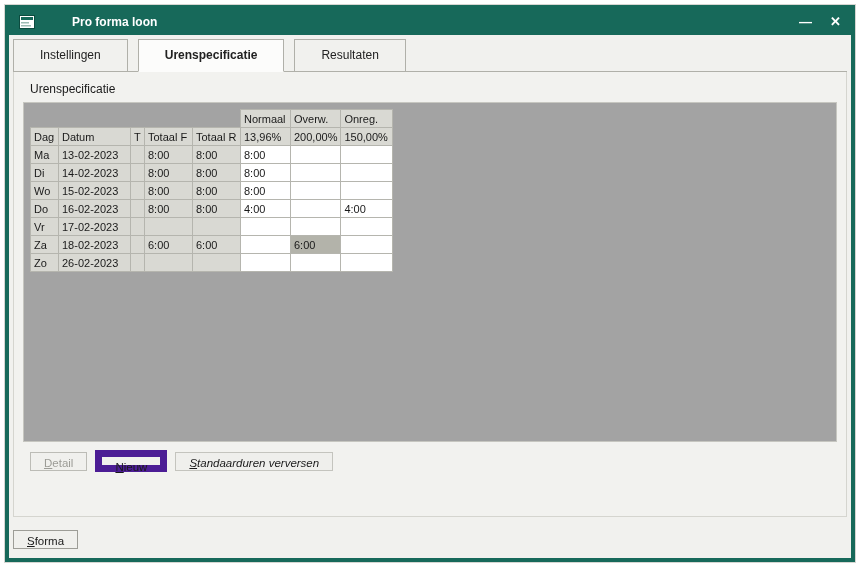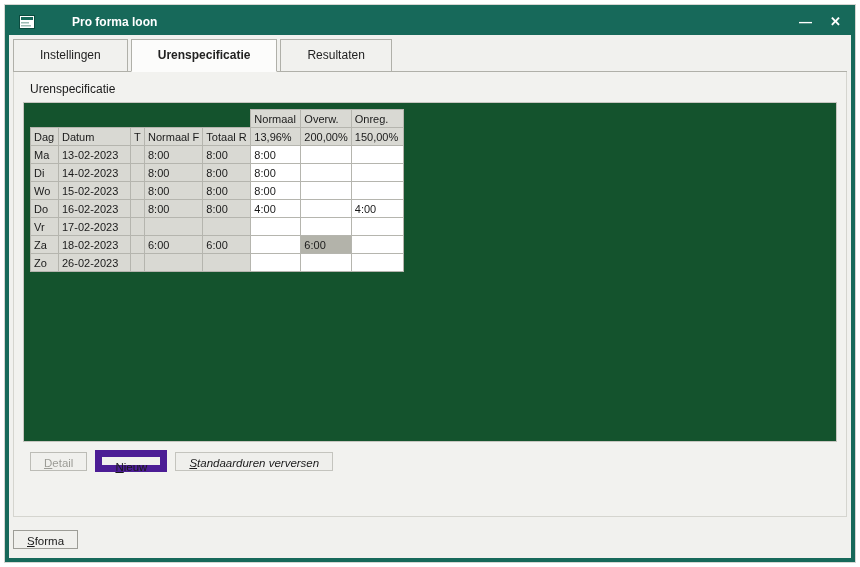--- a/index.html
+++ b/index.html
@@ -35,38 +35,38 @@
 
   
   .tabstrip {
     display:flex; margin:0 4px; padding-top:4px;
     border-bottom:1px solid #b0b0a9;
     align-items:flex-end;
   }
   .tab {
     height:32px; line-height:31px; padding:0 26px;
     border:1px solid #b0b0a9; border-bottom:none;
-    background:#f1f1ee; margin-right:3px;
+    background:#f1f1ee; margin-right:10px;
     font-size:12px; color:#222; cursor:default;
   }
   .tab.active {
     height:33px; margin-bottom:-1px;
     background:#fcfcfb; font-weight:bold;
     border-bottom:1px solid #fcfcfb;
   }
   .tabpage {
     margin:0 4px; height:445px;
     background:#f2f2ef;
     border:1px solid #d5d5cf; border-top:none;
     position:relative;
   }
   .group-label { padding:10px 0 6px 16px; font-size:12px; color:#1a1a1a; }
   .panel {
     margin:0 9px; height:340px;
-    background:#14532d; border:1px solid #c6c6c0;
+    background:#a3a3a3; border:1px solid #c6c6c0;
     padding:3px; overflow:hidden;
   }
 
   
   .grid { border-collapse:collapse; font-size:11px; margin:3px; }
   .grid td, .grid th {
     border:1px solid #b5b5ae; height:18px;
     padding:0 3px; font-weight:normal; text-align:left;
     white-space:nowrap; color:#1a1a1a;
   }
@@ -136,21 +136,21 @@
               <tr>
             <td class="void" colspan="5"></td>
             <th class="gray">Normaal</th>
             <th class="gray">Overw.</th>
             <th class="gray">Onreg.</th>
           </tr>
           <tr>
             <th class="gray">Dag</th>
             <th class="gray">Datum</th>
             <th class="gray">T</th>
-            <th class="gray">Normaal F</th>
+            <th class="gray">Totaal F</th>
             <th class="gray">Totaal R</th>
             <th class="gray">13,96%</th>
             <th class="gray">200,00%</th>
             <th class="gray">150,00%</th>
           </tr>
           <tr>
             <td class="gray">Ma</td>
             <td class="gray">13-02-2023</td>
             <td class="gray"></td>
             <td class="gray num">8:00</td>

